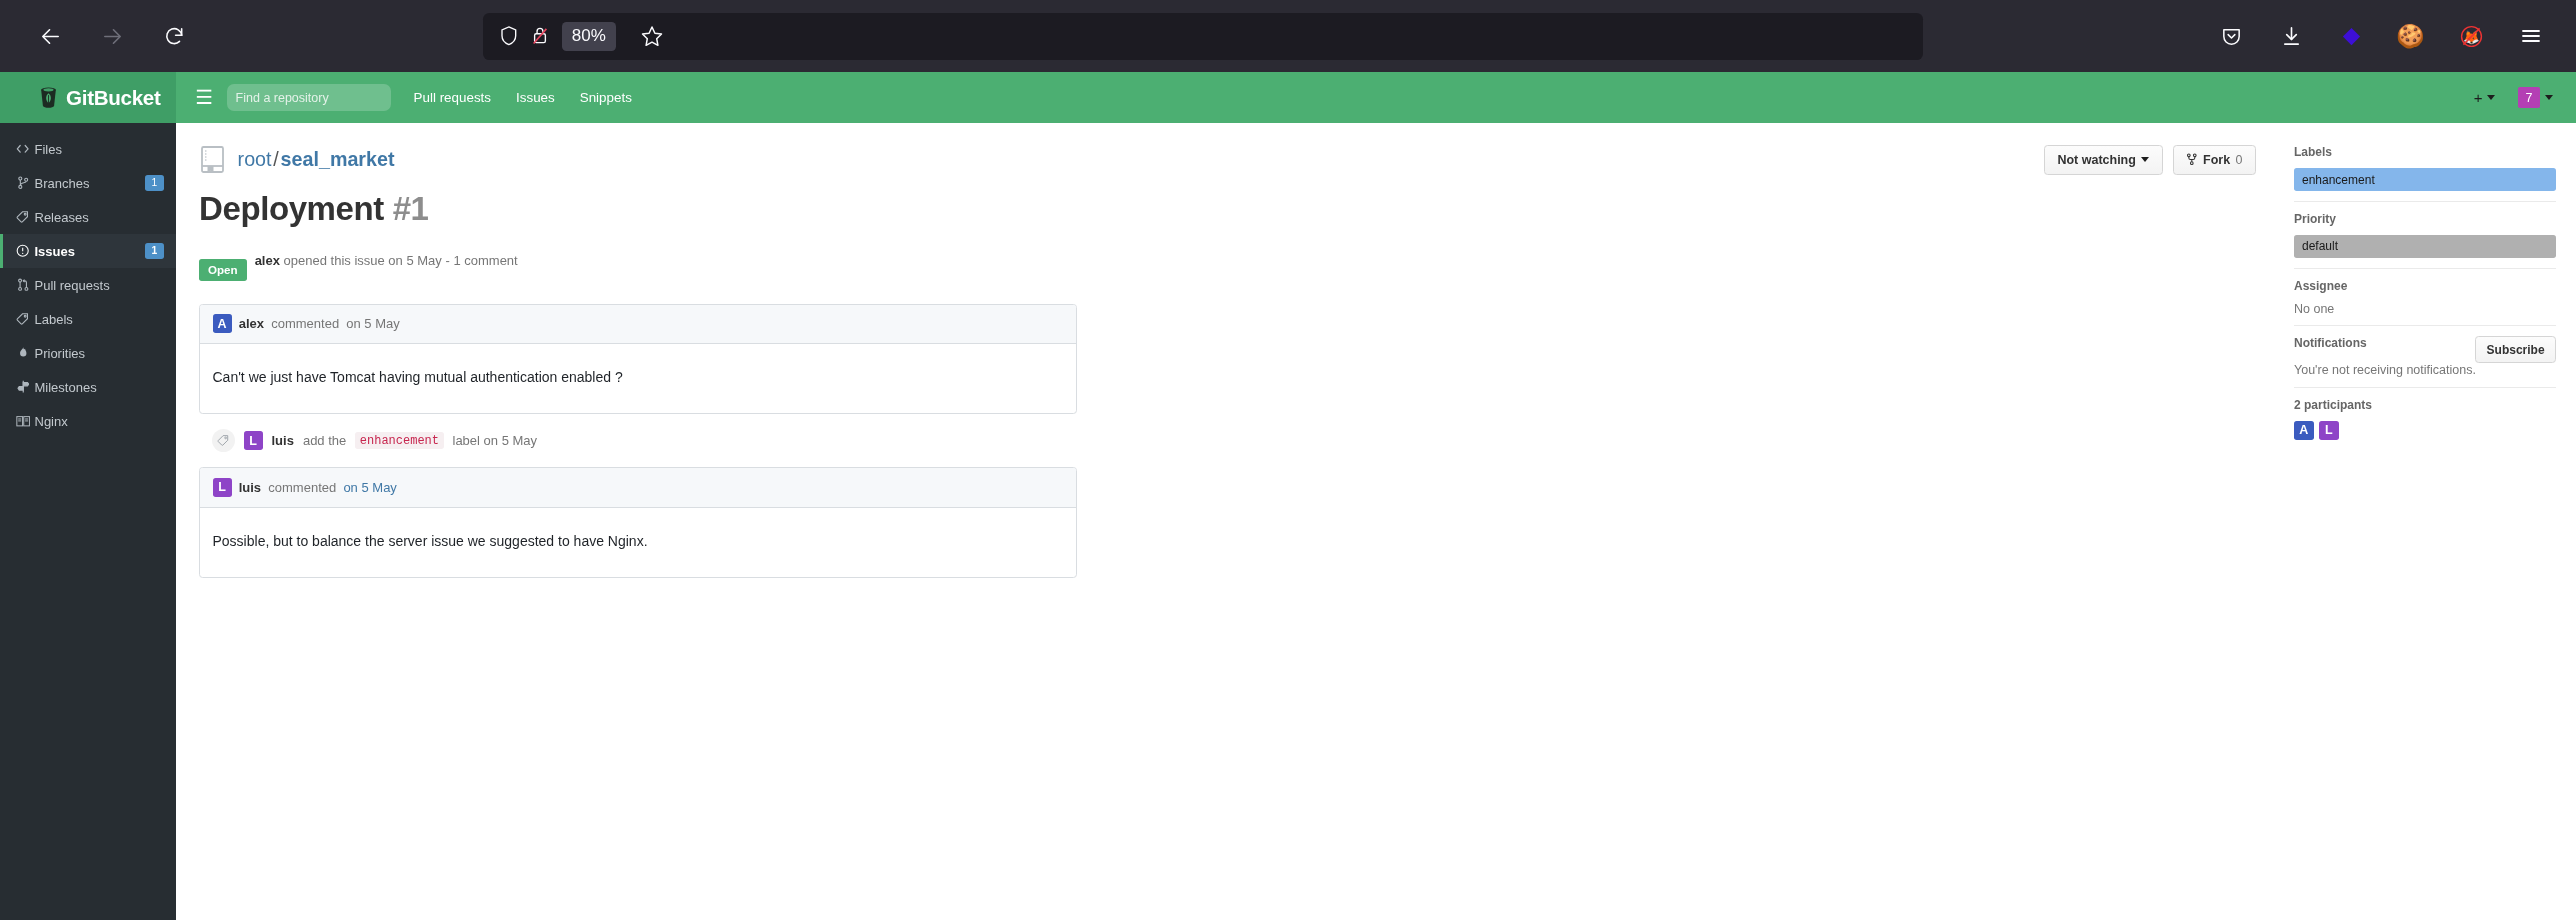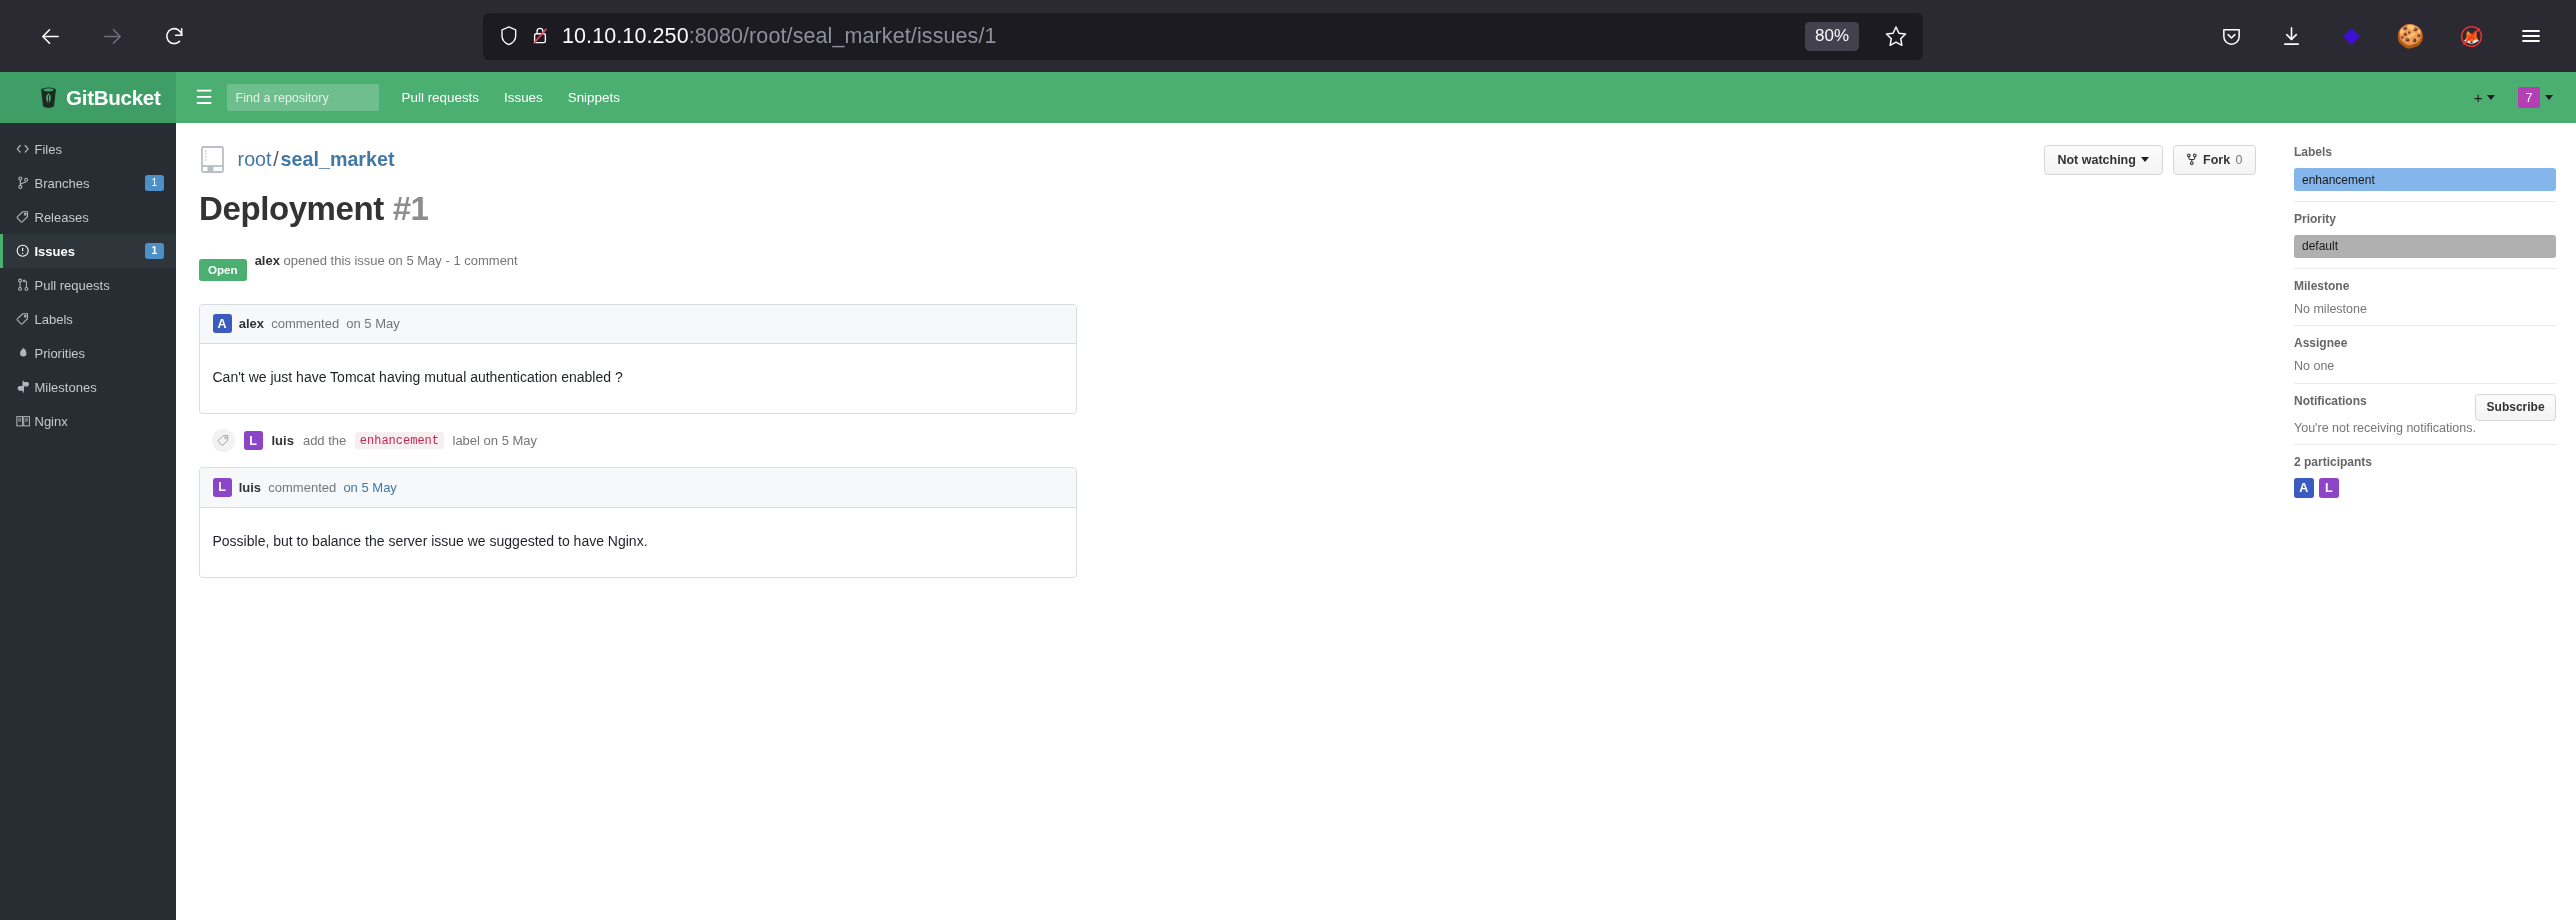--- a/index.html
+++ b/index.html
@@ -101,25 +101,25 @@
   }
   .hamburger-btn {
     width: 38px;
     margin-left: 9px;
     color: #fff;
     font-size: 19.7px;
     text-align: center;
     cursor: pointer;
   }
   .repo-search {
-    width: 152px;
+    width: 164px;
     height: 27px;
     background: rgba(255,255,255,0.20);
     border: none;
-    border-radius: 2px;
+    border-radius: 7px;
     margin-left: 3.6px;
     padding: 0 9px;
     color: #fff;
     font-size: 12.5px;
     font-family: "Liberation Sans", sans-serif;
   }
   .repo-search::placeholder { color: #e4f2e9; }
   .gb-nav {
     display: flex;
     align-items: center;
@@ -394,21 +394,20 @@
   <div class="url-wrap">
     <div class="url-bar">
       <svg width="19.7" height="21.5" viewBox="0 0 20 22" fill="none" stroke="#fbfbfe" stroke-width="1.4">
           <path d="M10 2 L17 5 V11 C17 15.5 13.8 18.6 10 20 C6.2 18.6 3 15.5 3 11 V5 Z"></path>
         </svg>
       <svg width="18" height="21.5" viewBox="0 0 18 22" fill="none">
         <rect x="3.5" y="9" width="11" height="9" rx="1.6" stroke="#fbfbfe" stroke-width="1.4"></rect>
         <path d="M6 9 V6.5 A3 3 0 0 1 12 6.5 V9" stroke="#fbfbfe" stroke-width="1.4" fill="none"></path>
         <line x1="2.5" y1="19" x2="15.5" y2="4" stroke="#e4455e" stroke-width="1.7"></line>
       </svg>
-      <div class="url-text"><span class="host">10.10.10.250</span><span>:8080/root/seal_market/issues/1</span></div>
       <div class="zoom-badge">80%</div>
       <div class="star-btn">
         <svg width="24" height="24" viewBox="0 0 24 24" fill="none" stroke="#fbfbfe" stroke-width="1.5" stroke-linejoin="round">
             <polygon points="12 3 14.9 9.2 21.5 10 16.7 14.7 17.9 21.3 12 18.2 6.1 21.3 7.3 14.7 2.5 10 9.1 9.2"></polygon>
           </svg>
       </div>
     </div>
   </div>
 
   <div class="toolbar-icons">
@@ -677,24 +676,20 @@
     <div class="rs-sec">
       <div class="rs-head">Labels</div>
       <span class="lbl-chip lbl-enhancement">enhancement</span>
     </div>
 
     <div class="rs-sec">
       <div class="rs-head">Priority</div>
       <span class="lbl-chip lbl-default">default</span>
     </div>
 
-    <div class="rs-sec">
-      <div class="rs-head">Milestone</div>
-      <div class="rs-value">No milestone</div>
-    </div>
 
     <div class="rs-sec">
       <div class="rs-head">Assignee</div>
       <div class="rs-value">No one</div>
     </div>
 
     <div class="rs-sec">
       <div class="rs-head-row">
         <div class="rs-head">Notifications</div>
         <button class="btn-sm">Subscribe</button>

